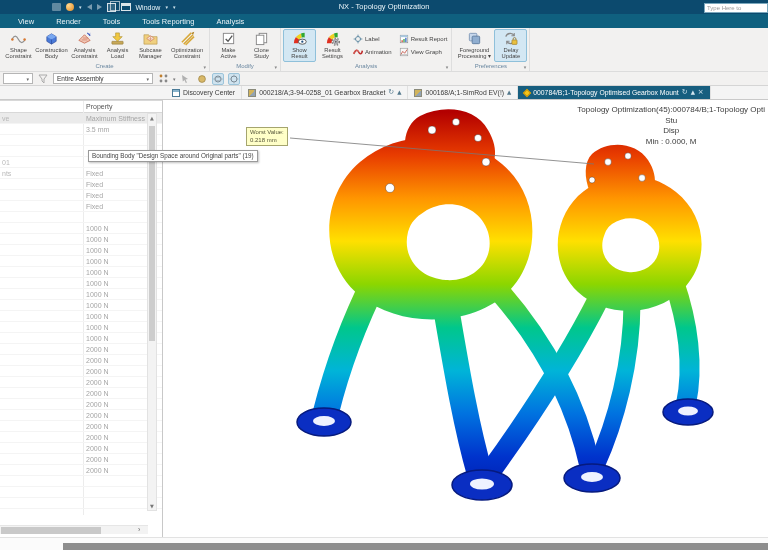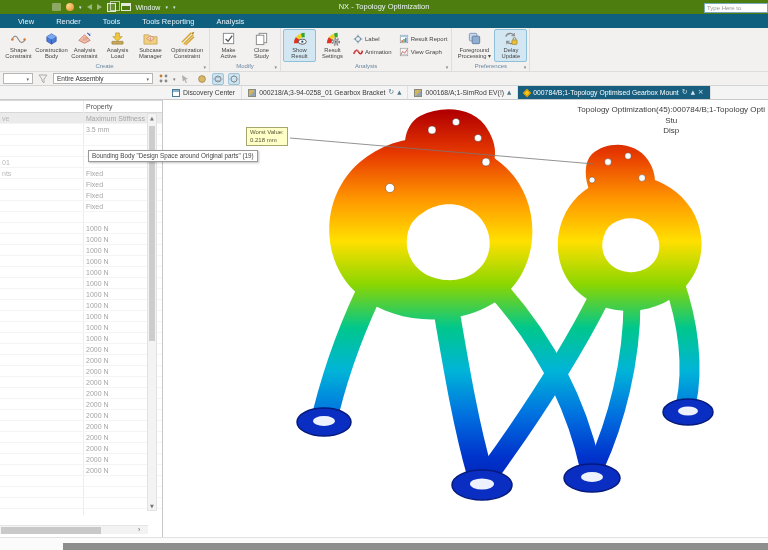--- a/index.html
+++ b/index.html
@@ -1,19 +1,19 @@
 <!DOCTYPE html>
 <html><head>
 <meta charset="utf-8">
 <style>
   * { margin:0; padding:0; box-sizing:border-box; }
   html,body { width:768px; height:550px; overflow:hidden; background:#fff;
     font-family:"Liberation Sans", sans-serif; }
   
-  .titlebar { position:absolute; left:0; top:0; width:768px; height:14px; background:#4d7c0f; }
+  .titlebar { position:absolute; left:0; top:0; width:768px; height:14px; background:#0c4a6e; }
   .title-center { position:absolute; left:0; top:2px; width:768px; text-align:center;
     font-size:7.5px; color:#e8f3f8; }
   .qat { position:absolute; left:52px; top:1px; height:12px; display:flex; align-items:center; gap:5px; }
   .ghost-ico { width:9px; height:8px; opacity:.35; background:#fff; border-radius:1px; }
   .sphere { width:8px; height:8px; border-radius:50%; background:radial-gradient(circle at 30% 30%, #ffd890, #e08820); }
   .arrow-ico { width:0;height:0;border-top:3px solid transparent;border-bottom:3px solid transparent;
     border-right:5px solid rgba(255,255,255,.45); }
   .arrow-ico.r { transform:scaleX(-1); }
   .copy-ico { width:9px;height:9px; border:1px solid rgba(255,255,255,.8); position:relative; background:rgba(255,255,255,.15);}
   .copy-ico:before { content:""; position:absolute; left:2px; top:-3px; width:8px; height:8px; border:1px solid rgba(255,255,255,.6);}
@@ -489,20 +489,21 @@
       <div class="thumb"></div>
     </div>
     <div class="hsb-arrow">›</div>
   </div>
 
   <div class="viewport">
     <div class="vp-header">
       <div>Topology Optimization(45):000784/B;1-Topology Opti</div>
       <div>Stu</div>
       <div>Disp</div>
+      <div>Min : 0.000, M</div>
     </div>
 
     <div class="annotation">
       <div>Worst Value:</div>
       <div>0.218 mm</div>
     </div>
 
     <svg class="model-svg" width="604" height="437" viewBox="0 0 604 437">
       <defs>
         <linearGradient id="cmap" gradientUnits="userSpaceOnUse" x1="0" y1="12" x2="0" y2="400">

